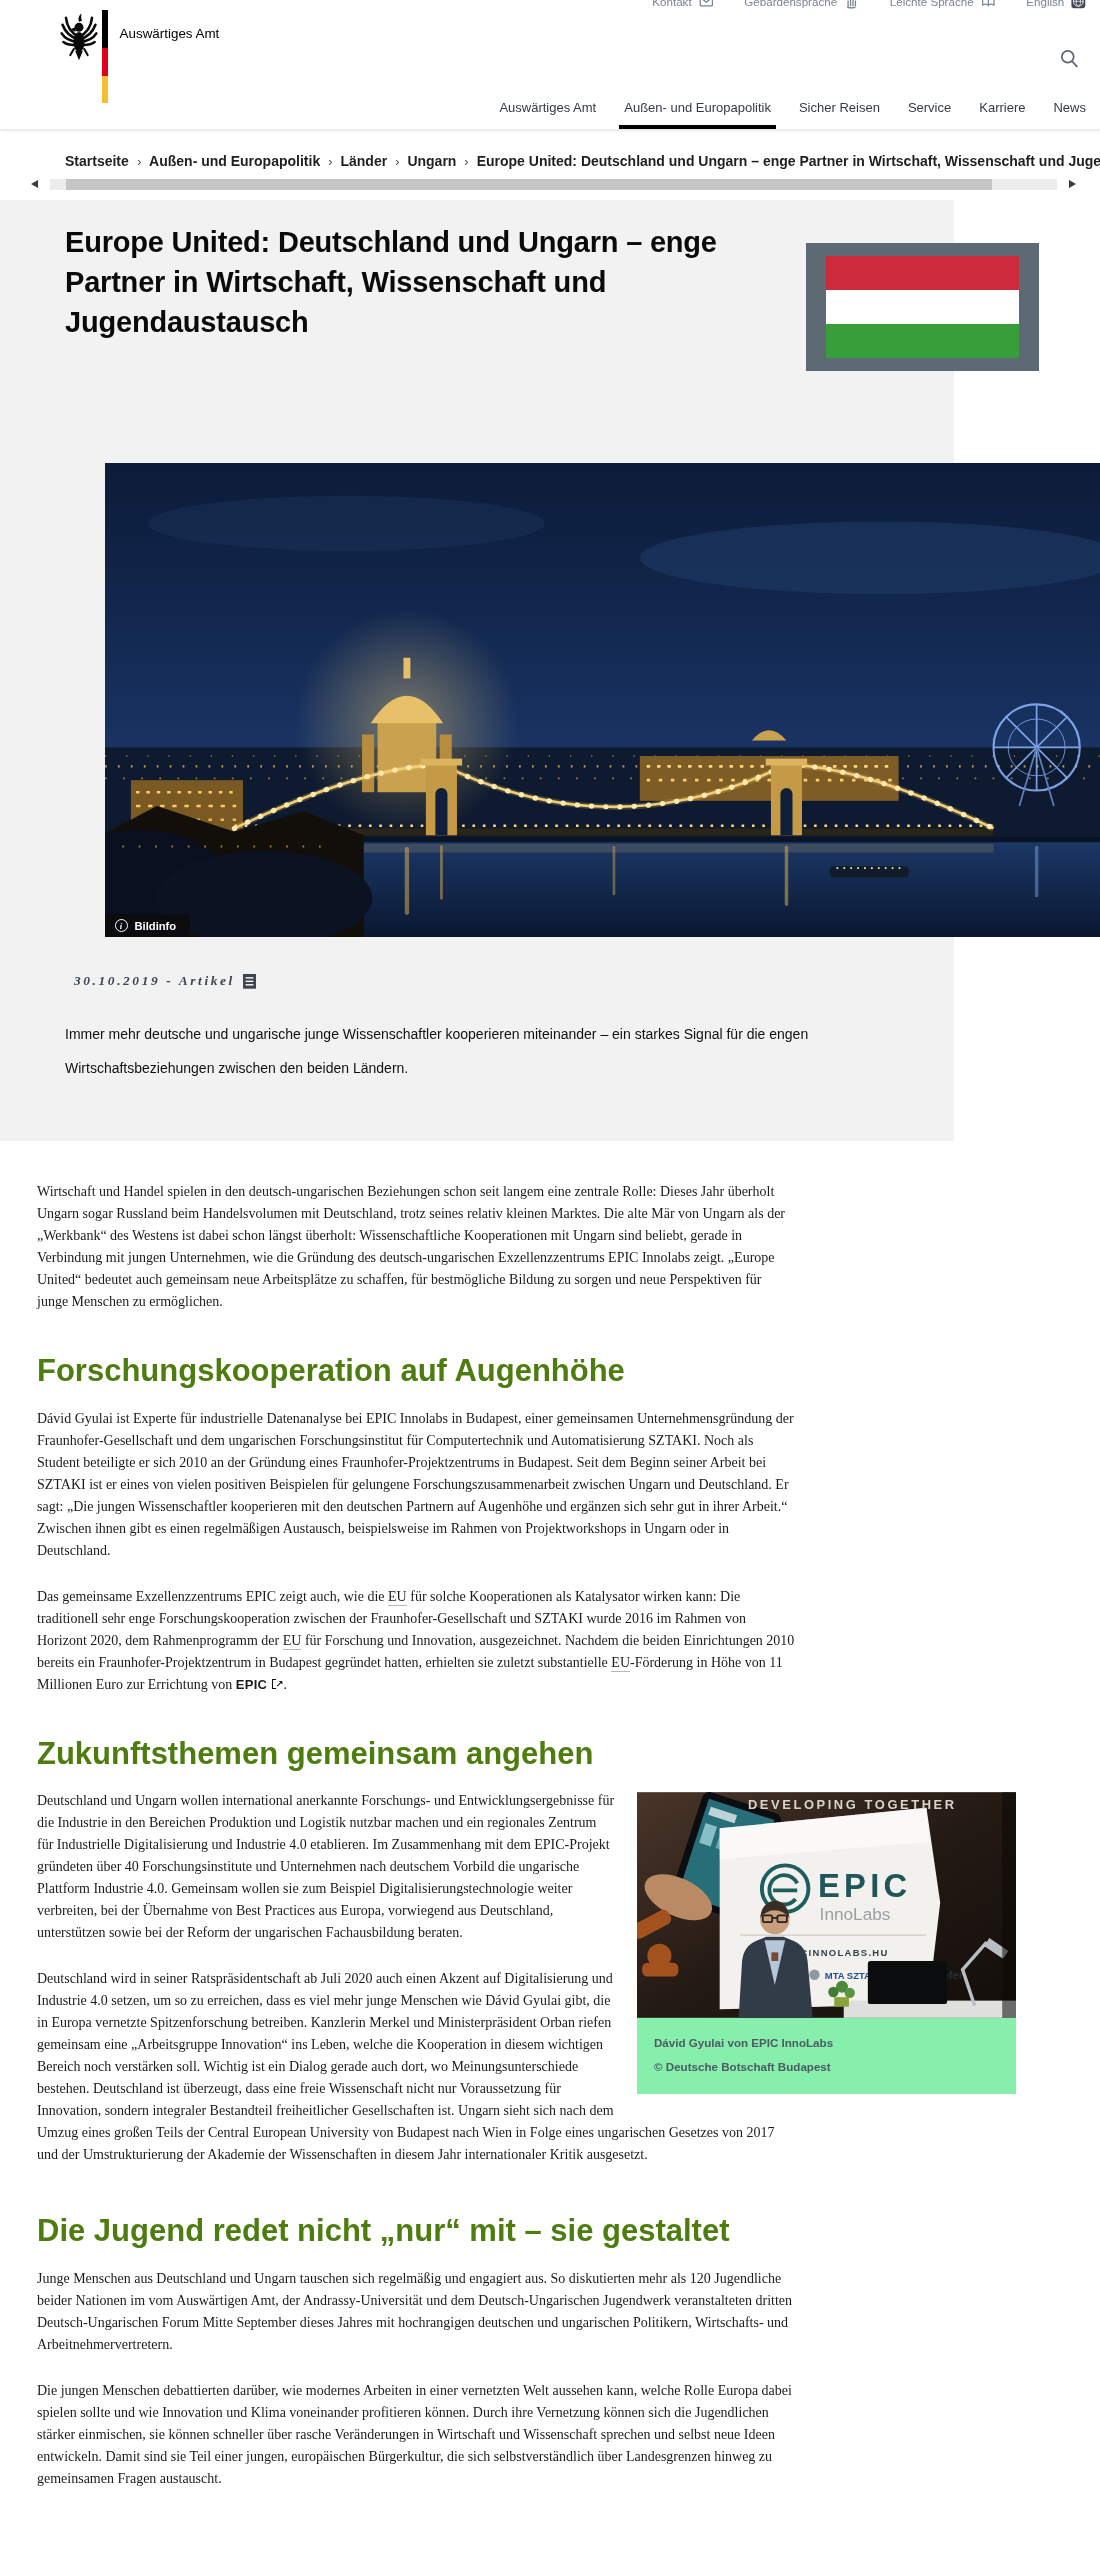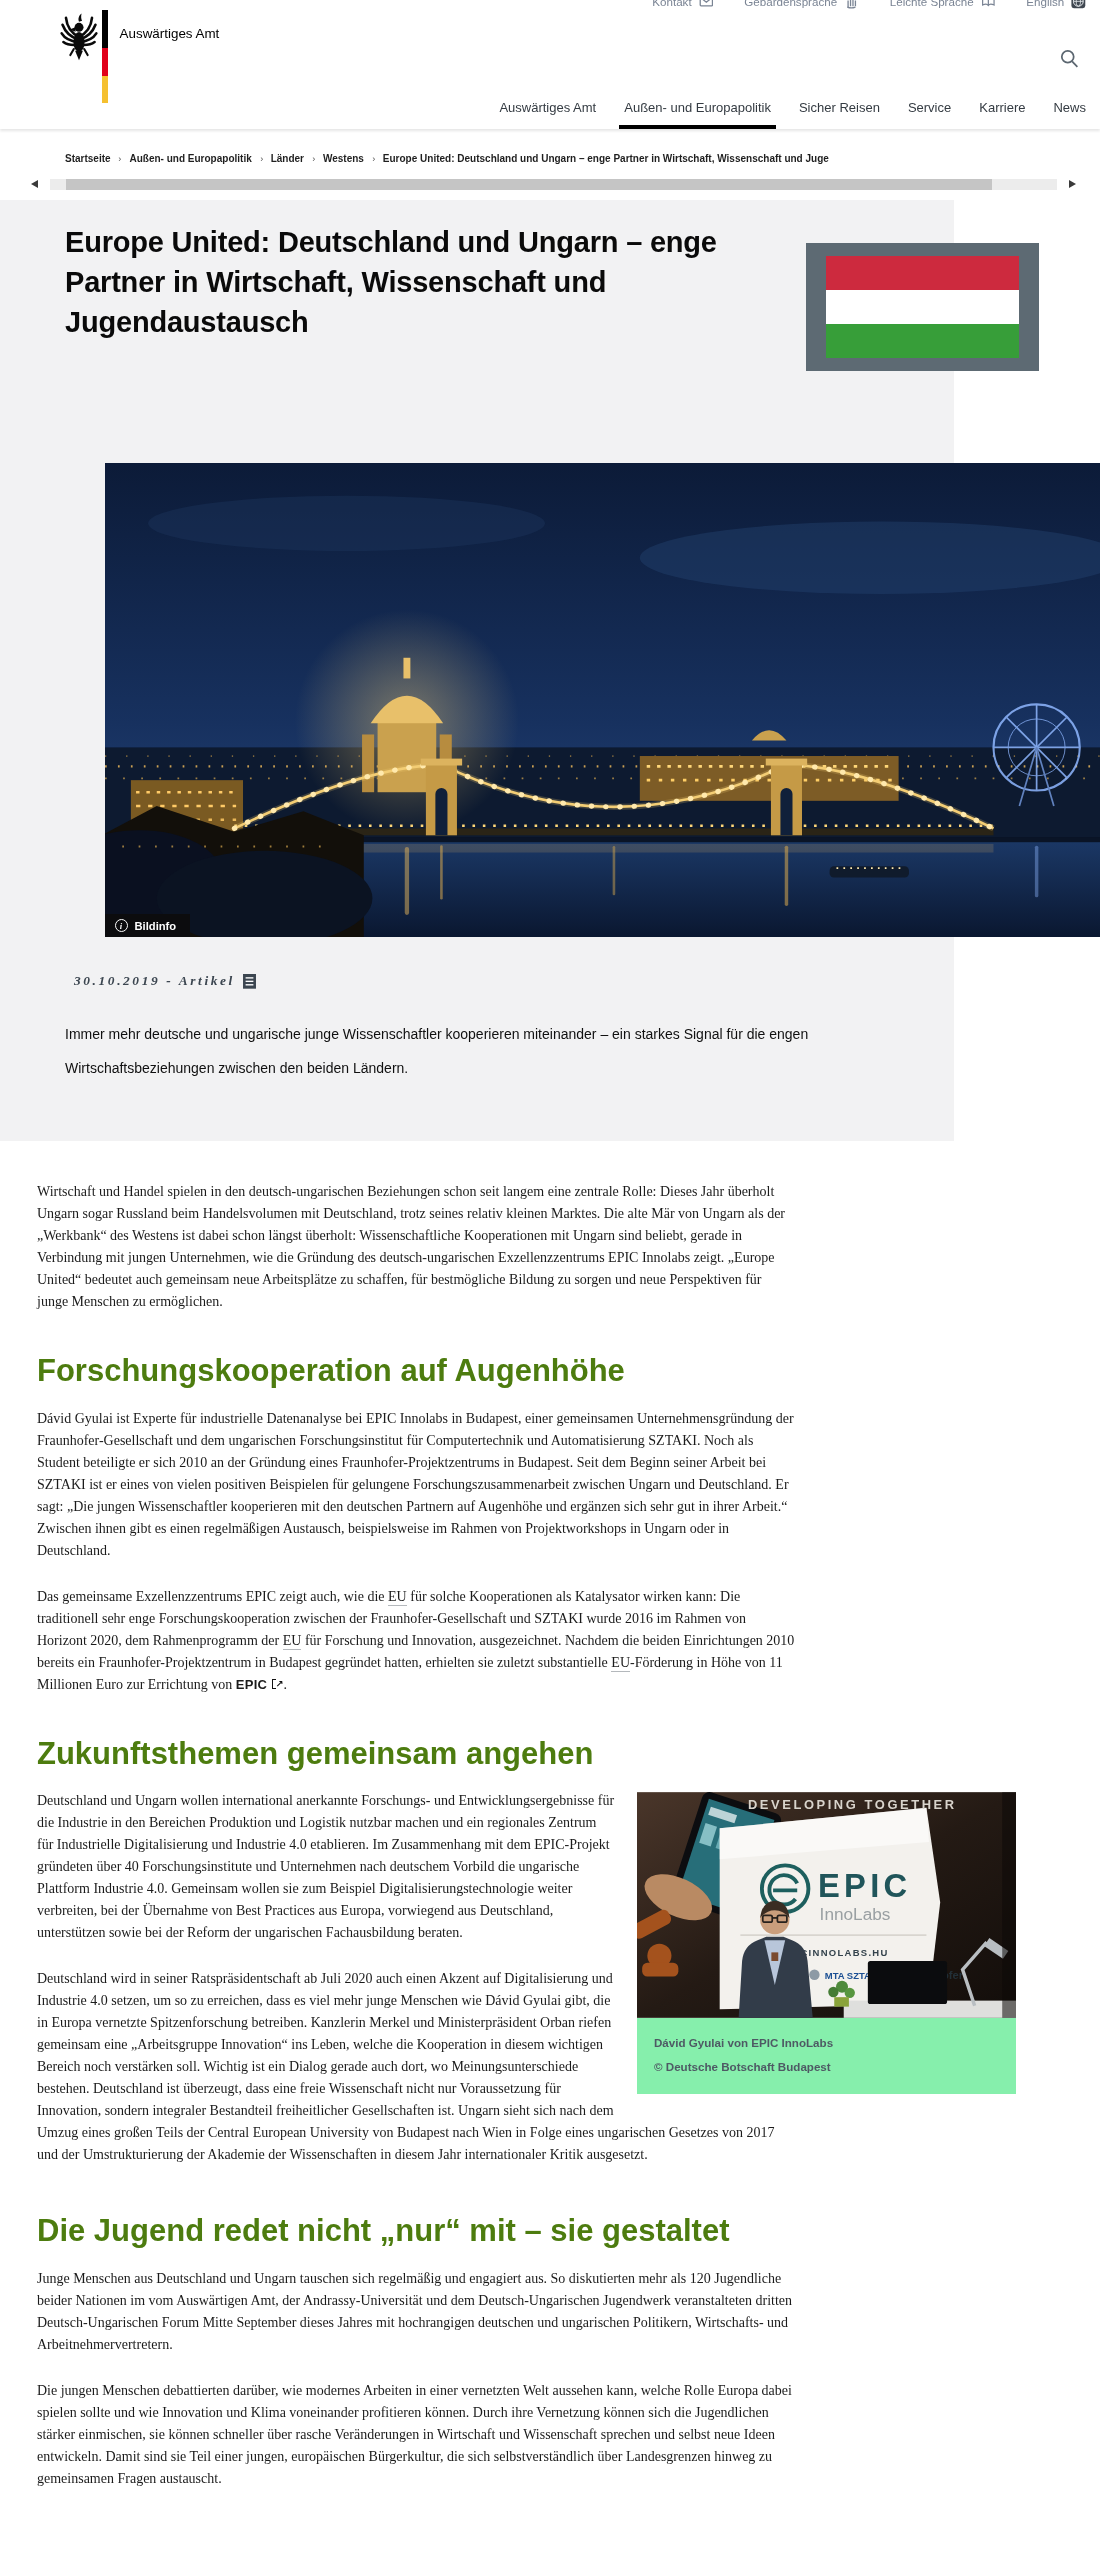--- a/index.html
+++ b/index.html
@@ -27,21 +27,21 @@
   .search-btn { position:absolute; right:17px; top:45px; background:none; border:none;
     padding:3.4px; cursor:pointer; }
   .main-nav { position:absolute; right:14px; bottom:10.3px; display:flex; gap:28px;
     font-size:13px; color:#343b42; }
   .main-nav a { position:relative; padding-bottom:3.4px; }
   .main-nav a.active::after { content:""; position:absolute; left:-5.2px; right:-5.2px;
     bottom:-10.3px; height:4.3px; background:#000; }
 
   
   .crumb-zone { height:71px; background:#fff; position:relative; }
-  .breadcrumb { padding:24px 12px 0 65px; font-size:10px; font-weight:bold; color:#1f1f1f;
+  .breadcrumb { padding:24px 12px 0 65px; font-size:14px; font-weight:bold; color:#1f1f1f;
     display:flex; gap:7.8px; white-space:nowrap; overflow:hidden; }
   .breadcrumb .sep { color:#4a4a4a; font-weight:normal; transform:scale(.9); }
   .hscroll { position:absolute; left:31px; right:24px; top:50px; height:11.2px; }
   .hs-arrow { position:absolute; top:0.9px; width:0; height:0; border-style:solid; cursor:pointer; }
   .hs-left  { left:0;  border-width:4.7px 7px 4.7px 0; border-color:transparent #3a3a3a transparent transparent; }
   .hs-right { right:0; border-width:4.7px 0 4.7px 7px; border-color:transparent transparent transparent #3a3a3a; }
   .hs-track { position:absolute; left:19px; right:19px; top:0; height:11.2px; background:#ececec; }
   .hs-thumb { position:absolute; left:15.5px; top:0; height:11.2px; width:92%; background:#c5c5c5; }
 
   
@@ -178,21 +178,21 @@
 </header>
 
 <div class="crumb-zone">
   <nav class="breadcrumb">
     <a href="#">Startseite</a>
       <span class="sep">›</span>
     <a href="#">Außen- und Europapolitik</a>
       <span class="sep">›</span>
     <a href="#">Länder</a>
       <span class="sep">›</span>
-    <a href="#">Westens</a>
+    <a href="#">Ungarn</a>
       <span class="sep">›</span>
     <span>Europe United: Deutschland und Ungarn – enge Partner in Wirtschaft, Wissenschaft und Juge</span>
   </nav>
   <div class="hscroll">
     <span class="hs-arrow hs-left"></span>
     <div class="hs-track">
       <div class="hs-thumb"></div>
     </div>
     <span class="hs-arrow hs-right"></span>
   </div>

